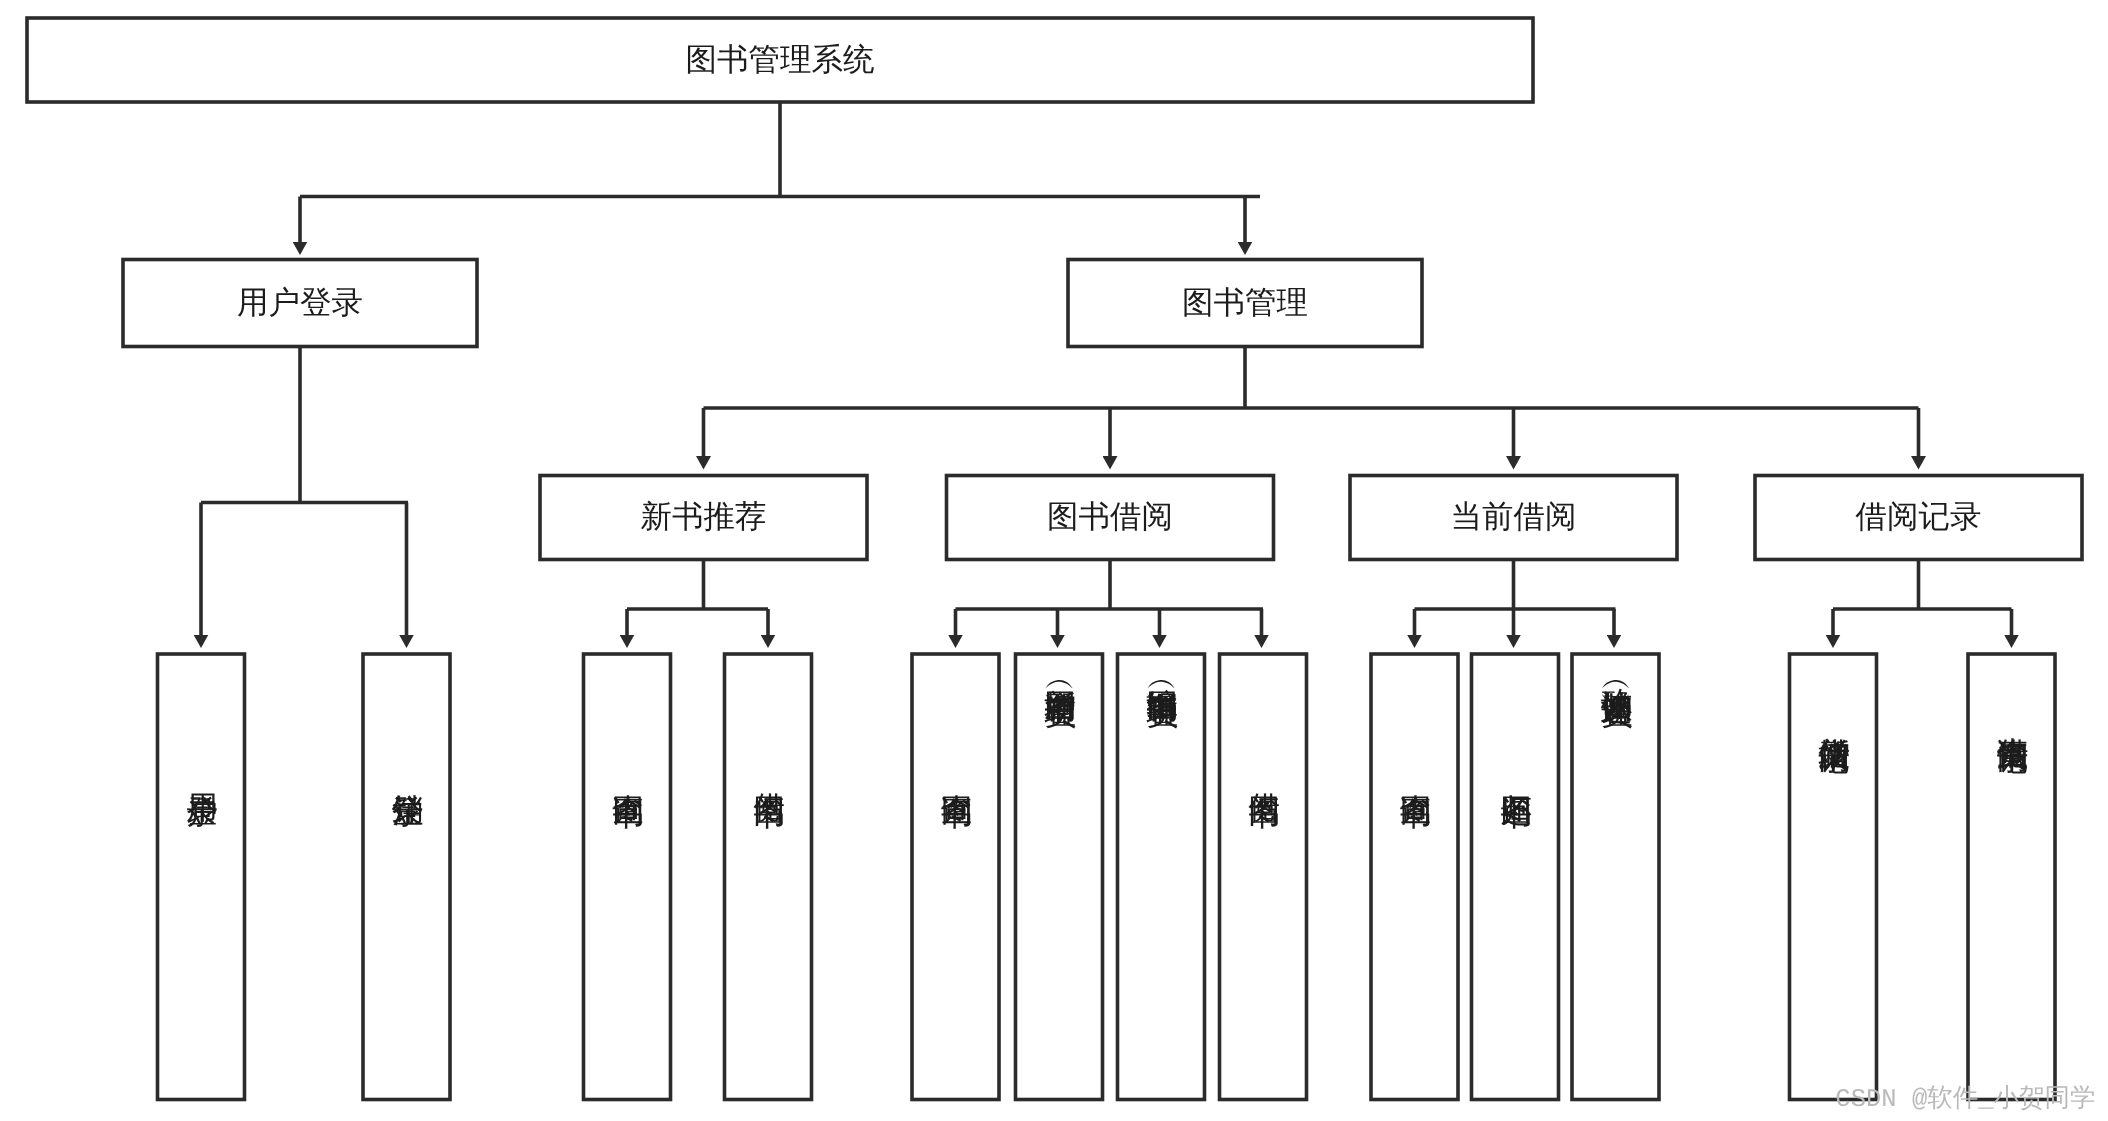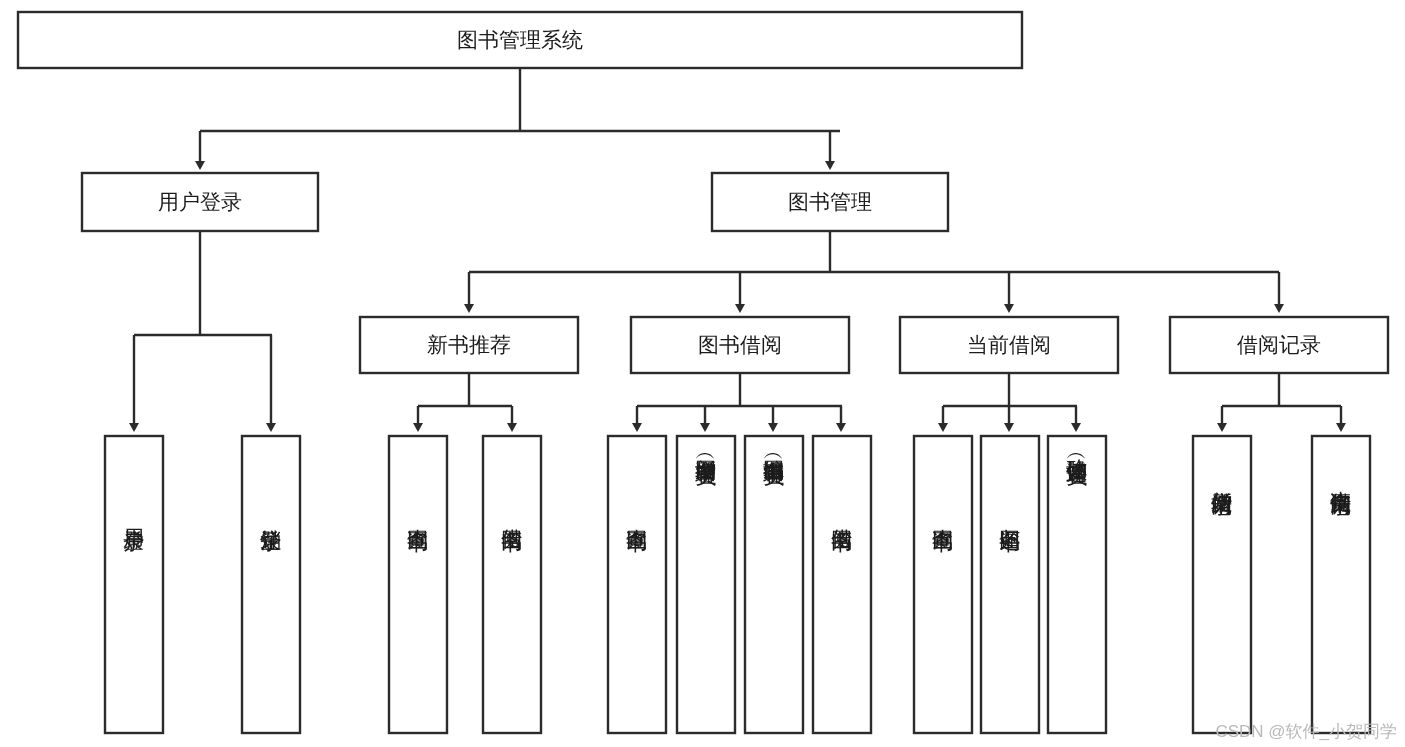--- a/index.html
+++ b/index.html
@@ -64,21 +64,21 @@
     color: #1c1c1c;
     writing-mode: vertical-rl;
     text-orientation: upright;
     white-space: nowrap;
     letter-spacing: 1px;
   }
   #watermark {
     position: absolute;
     right: 8px;
     bottom: 4px;
-    font-family: Liberation Sans, sans-serif;
+    font-family: Liberation Mono, monospace;
     font-size: 17px;
     color: #b9b9b9;
     white-space: nowrap;
     pointer-events: none;
   }
 </style>
 </head>
 <body>
 
 <div id="diagram-root">

